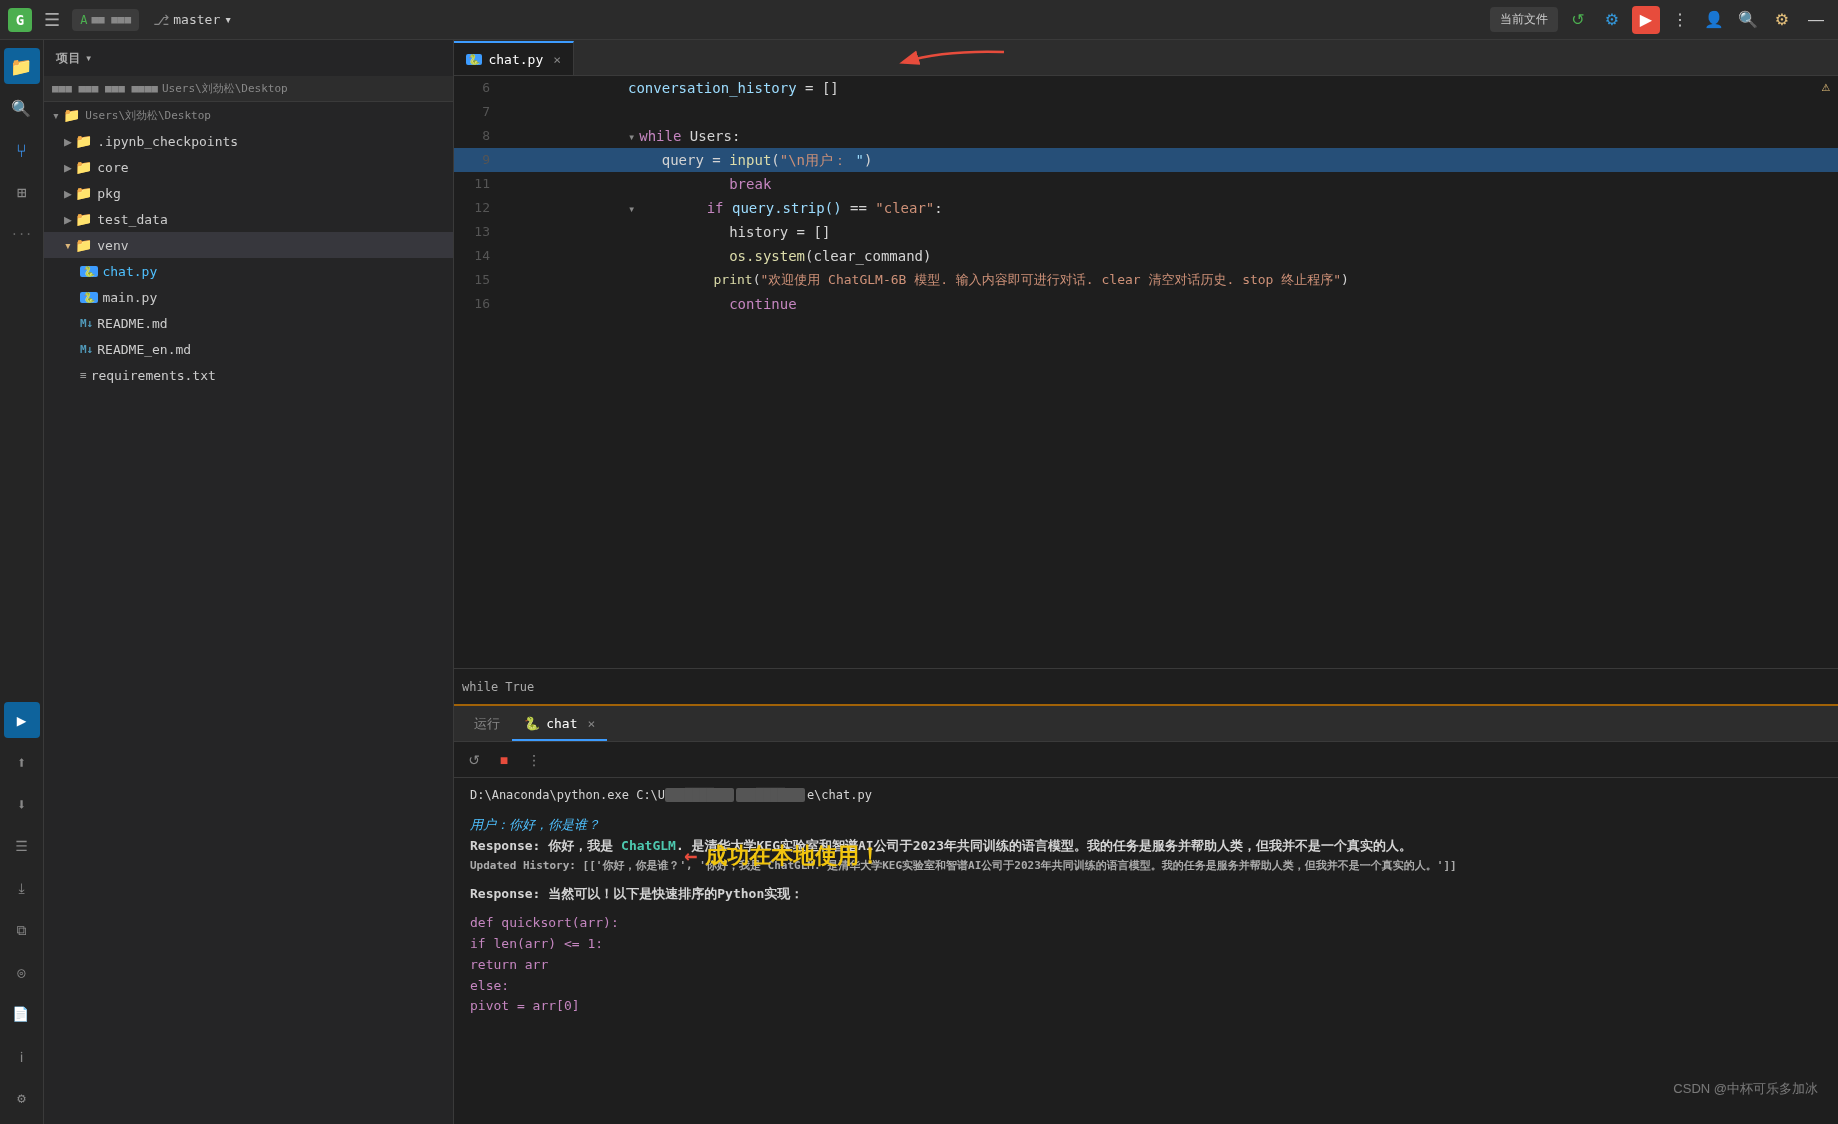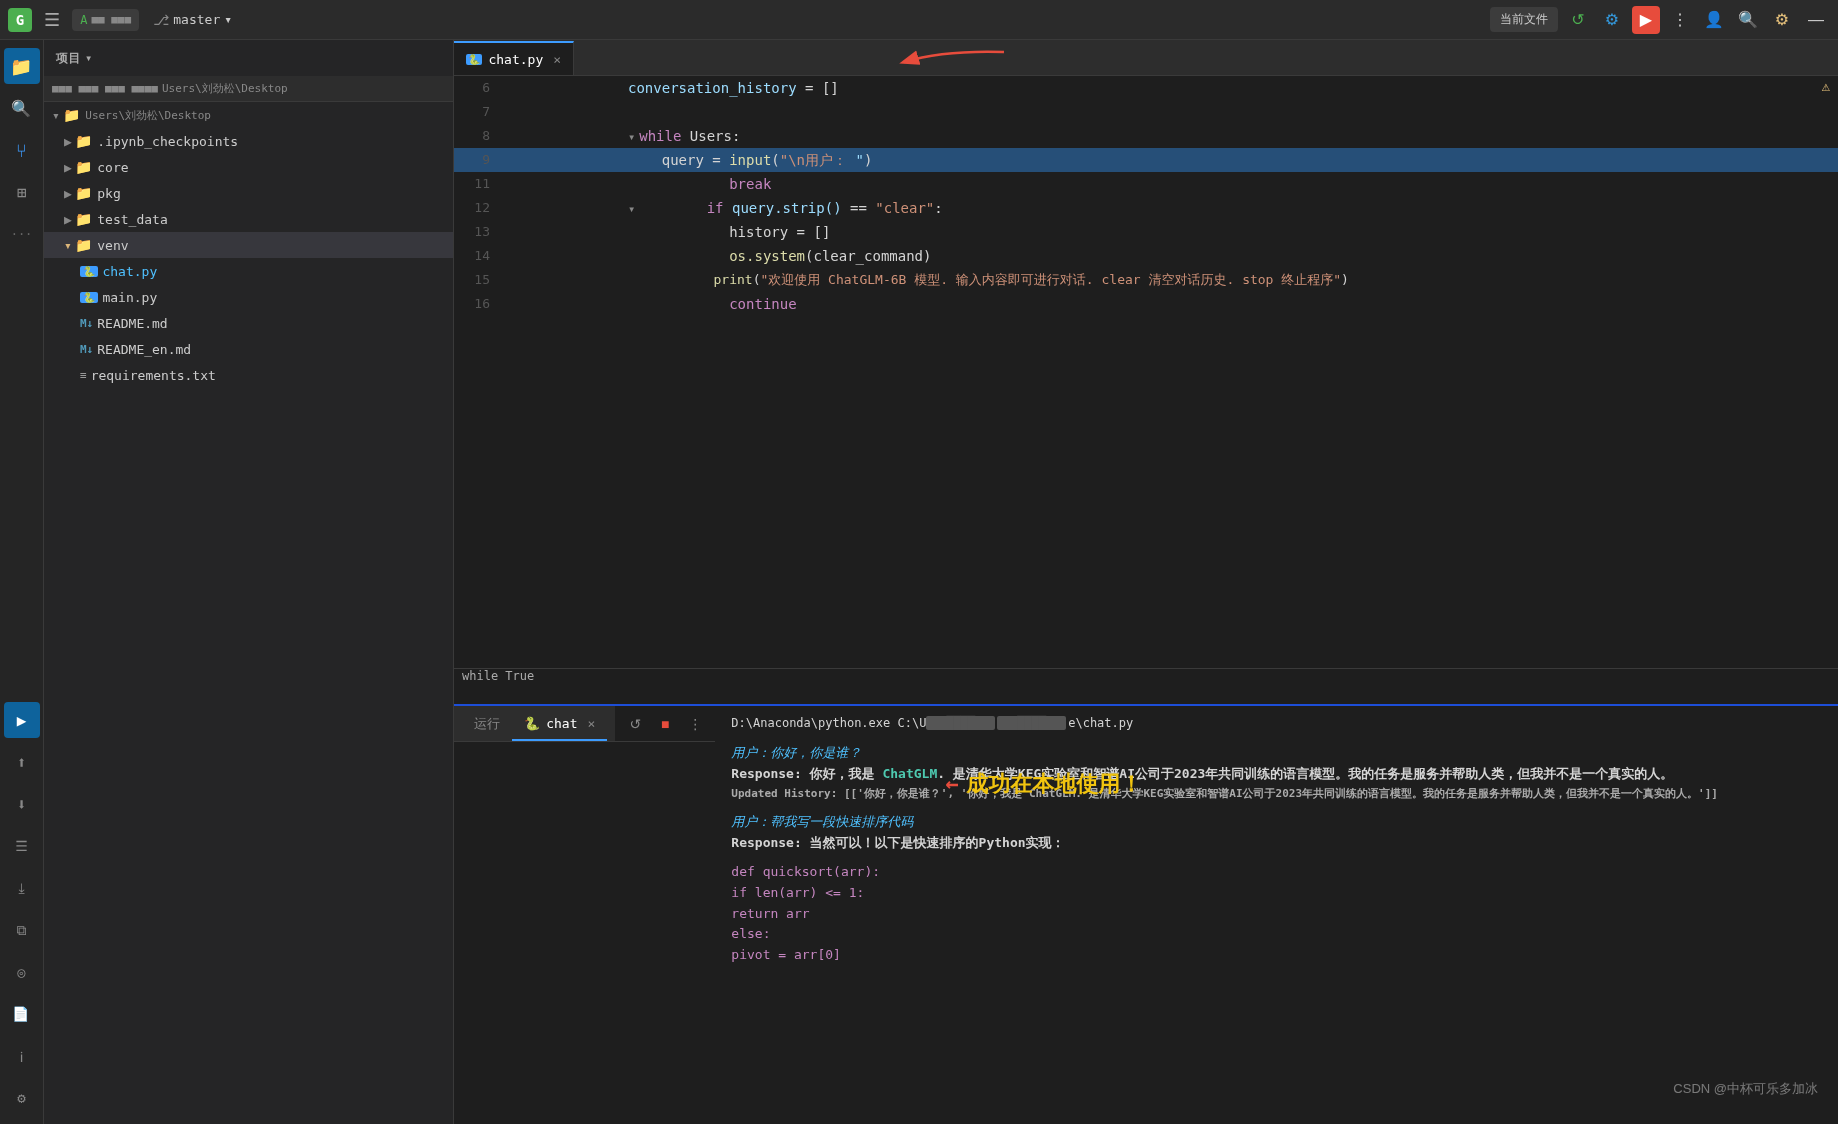--- a/index.html
+++ b/index.html
@@ -202,34 +202,34 @@
     .kw { color: #c586c0; }
     .fn { color: #dcdcaa; }
     .str { color: #ce9178; }
     .var { color: #9cdcfe; }
     .op { color: #d4d4d4; }
 
     
     .code-breadcrumb {
       height: 36px;
       background: #1e1e1e;
-      padding: 0 8px;
-      display: flex; 
+      padding: 17px 8px;
+      display: flex; align-items: center;
       font-size: 12px; color: #aaa;
       border-top: 1px solid #3a3a3a;
       flex-shrink: 0;
     }
 
     
     .bottom-panel {
       height: 420px;
       background: #1e1e1e;
-      border-top: 2px solid #1d4ed8;
-      display: flex;
-      flex-direction: row;
+      border-top: 2px solid #a16207;
+      display: flex;
+      flex-direction: column;
       flex-shrink: 0;
     }
     .panel-tabs-bar {
       height: 36px;
       background: #2d2d2d;
       display: flex; align-items: flex-end;
       border-bottom: 1px solid #3a3a3a;
       padding: 0 8px;
       flex-shrink: 0;
     }
@@ -545,21 +545,20 @@
 
         <div class="terminal-user">用户：你好，你是谁？</div>
         <div class="terminal-response">
           Response: 你好，我是 <span style="color:#4ec9b0;">ChatGLM</span>. 是清华大学KEG实验室和智谱AI公司于2023年共同训练的语言模型。我的任务是服务并帮助人类，但我并不是一个真实的人。
         </div>
         <div class="terminal-response" style="font-size:11px;color:#aaa;">
           Updated History: [['你好，你是谁？', '你好，我是 ChatGLM. 是清华大学KEG实验室和智谱AI公司于2023年共同训练的语言模型。我的任务是服务并帮助人类，但我并不是一个真实的人。']]
         </div>
         <div style="height:10px;"></div>
 
-        <div class="terminal-user">用户：帮我写一段快速排序代码</div>
         <div class="terminal-response">Response: 当然可以！以下是快速排序的Python实现：</div>
         <div style="height:8px;"></div>
         <div class="terminal-code">def quicksort(arr):</div>
         <div class="terminal-code">    if len(arr) &lt;= 1:</div>
         <div class="terminal-code">        return arr</div>
         <div class="terminal-code">    else:</div>
         <div class="terminal-code">        pivot = arr[0]</div>
 
         <div class="watermark">CSDN @中杯可乐多加冰</div>
       </div>

